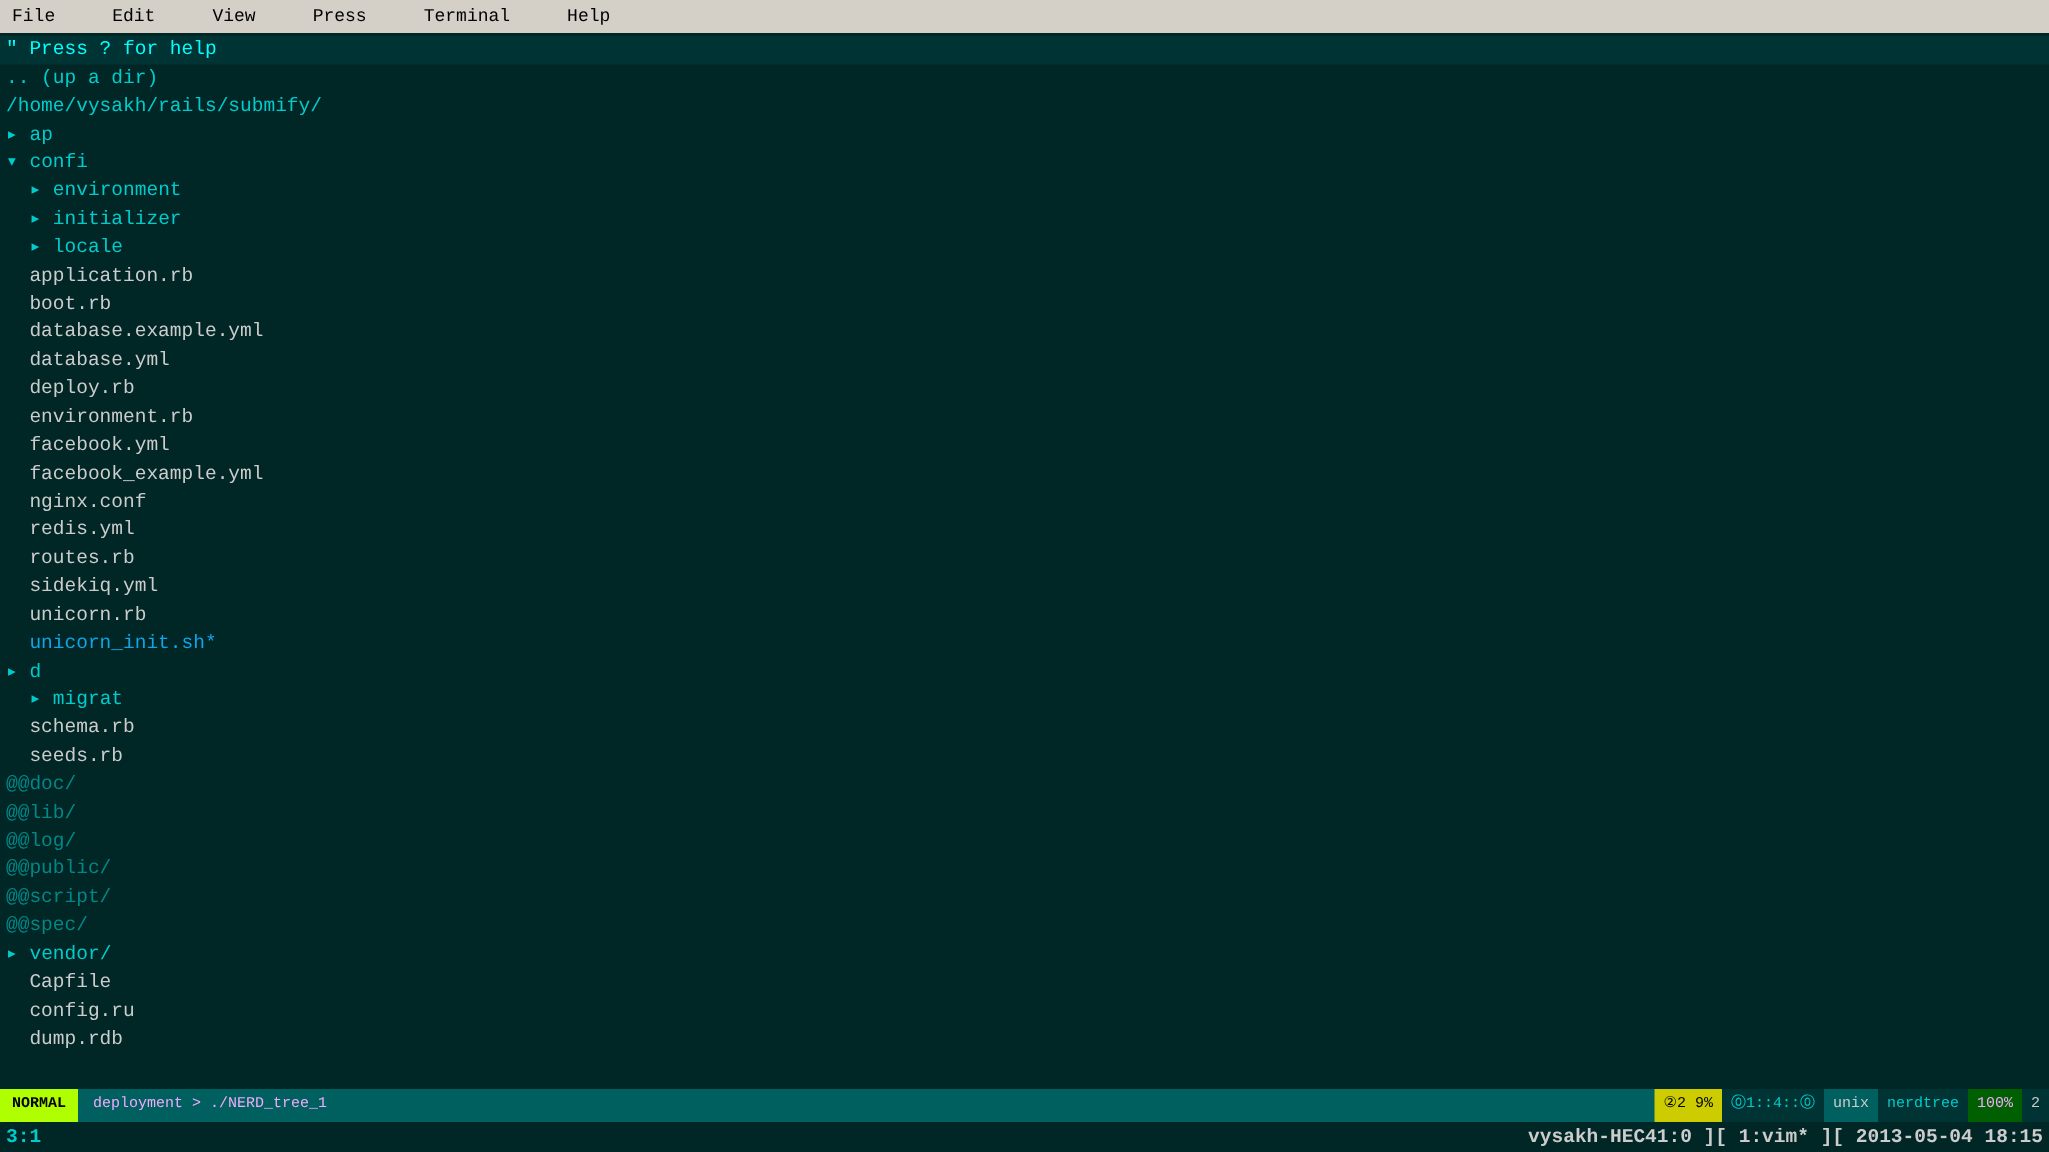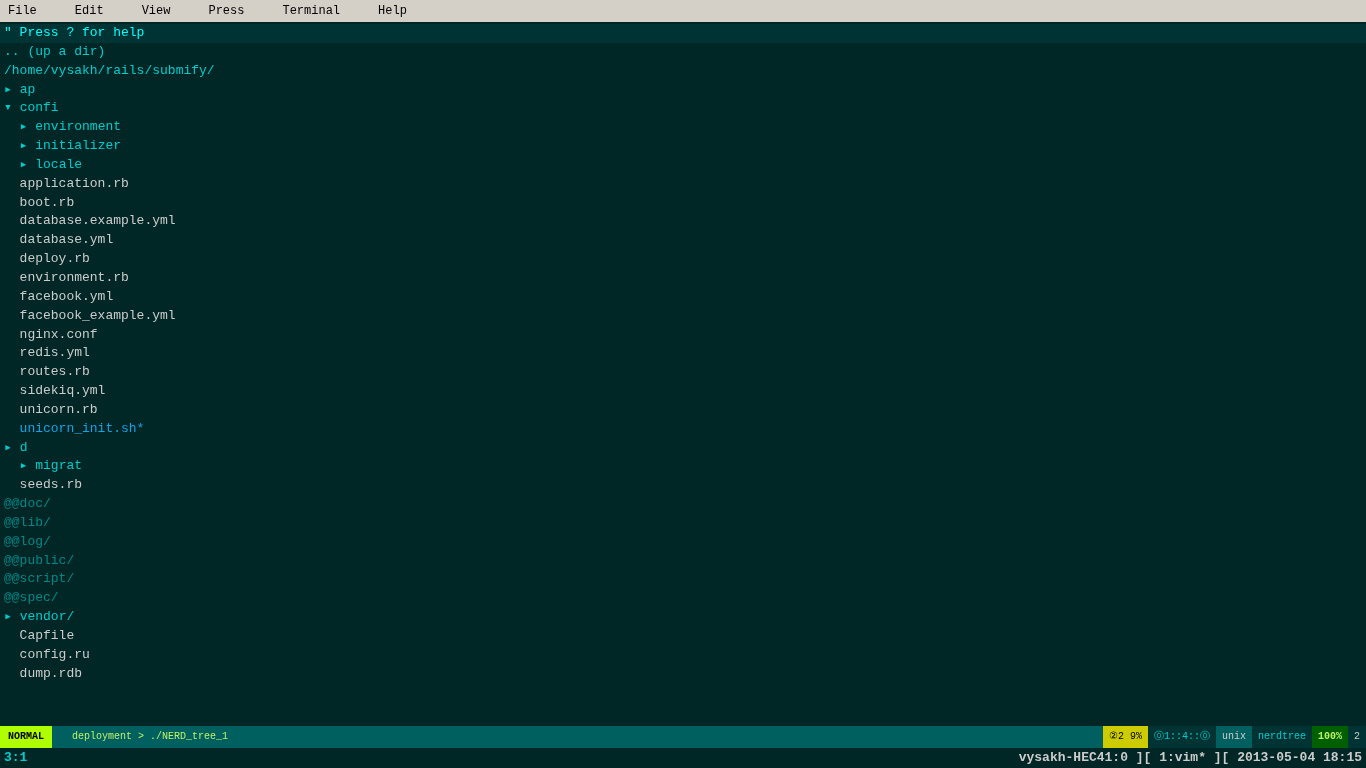--- a/index.html
+++ b/index.html
@@ -68,22 +68,22 @@
     .status-normal {
       background: #afff00;
       color: #000;
       font-weight: bold;
       padding: 0 8px;
       height: 100%;
       display: flex;
       align-items: center;
     }
     .status-path {
-      color: #bef264;
-      padding: 0 20px;
+      color: #f0abfc;
+      padding: 0 10px;
       flex: 1;
     }
     .status-right {
       display: flex;
       align-items: center;
       height: 100%;
     }
     .status-segment-yellow {
       background: #cccc00;
       color: #000;
@@ -112,26 +112,26 @@
       background: #003333;
       color: #00cccc;
       padding: 0 6px;
       height: 100%;
       display: flex;
       align-items: center;
       font-family: Liberation Mono, monospace;
     }
     .status-segment-pct {
       background: #005f00;
-      color: #bef264;
-      padding: 0 6px;
-      height: 100%;
-      display: flex;
-      align-items: center;
-      font-weight: bold;
+      color: #f0abfc;
+      padding: 0 6px;
+      height: 100%;
+      display: flex;
+      align-items: center;
+      font-weight: normal;
     }
     .status-segment-num {
       background: #003333;
       color: #cccccc;
       padding: 0 6px;
       height: 100%;
       display: flex;
       align-items: center;
     }
 
@@ -188,20 +188,21 @@
       <div class="line"><span class="white">  facebook.yml</span></div>
       <div class="line"><span class="white">  facebook_example.yml</span></div>
       <div class="line"><span class="white">  nginx.conf</span></div>
       <div class="line"><span class="white">  redis.yml</span></div>
       <div class="line"><span class="white">  routes.rb</span></div>
       <div class="line"><span class="white">  sidekiq.yml</span></div>
       <div class="line"><span class="white">  unicorn.rb</span></div>
       <div class="line"><span class="orange">  unicorn_init.sh*</span></div>
       <div class="line"><span class="cyan">▸ d</span></div>
       <div class="line"><span class="cyan">  ▸ migrat</span></div>
+      <div class="line"><span class="white">  schema.rb</span></div>
       <div class="line"><span class="white">  seeds.rb</span></div>
       <div class="line"><span class="teal">@@doc/</span></div>
       <div class="line"><span class="teal">@@lib/</span></div>
       <div class="line"><span class="teal">@@log/</span></div>
       <div class="line"><span class="teal">@@public/</span></div>
       <div class="line"><span class="teal">@@script/</span></div>
       <div class="line"><span class="teal">@@spec/</span></div>
       <div class="line"><span class="cyan">▸ vendor/</span></div>
       <div class="line"><span class="white">  Capfile</span></div>
       <div class="line"><span class="white">  config.ru</span></div>

